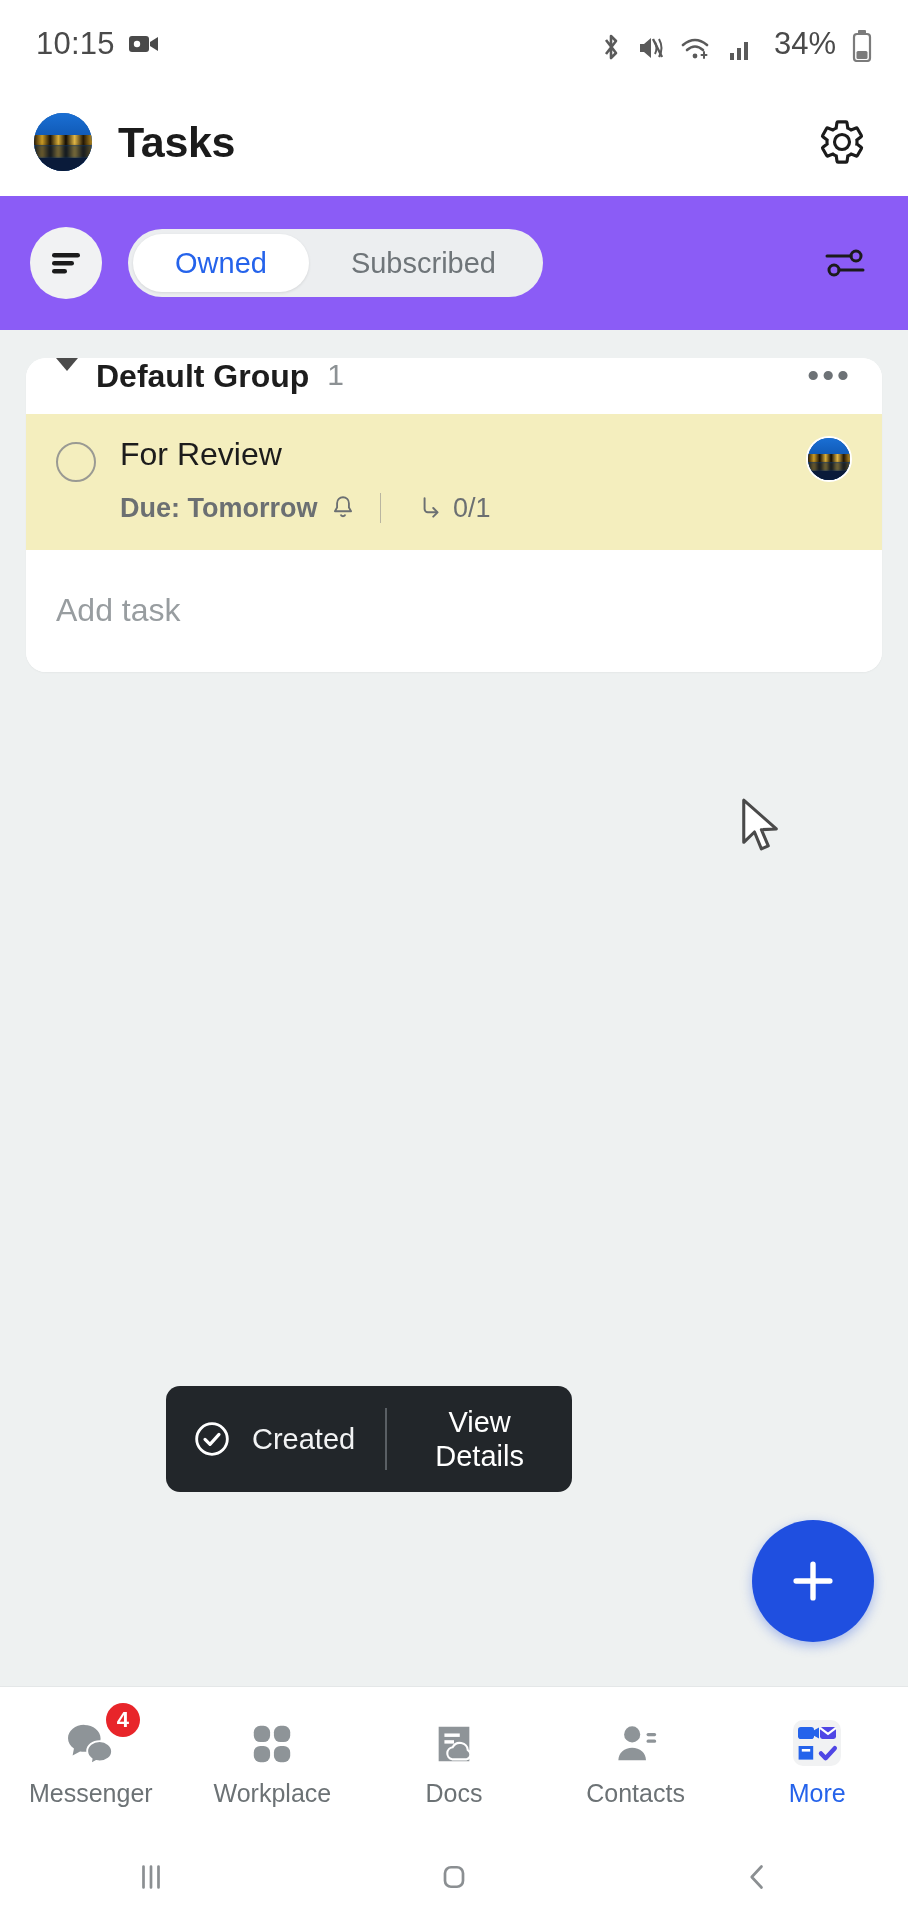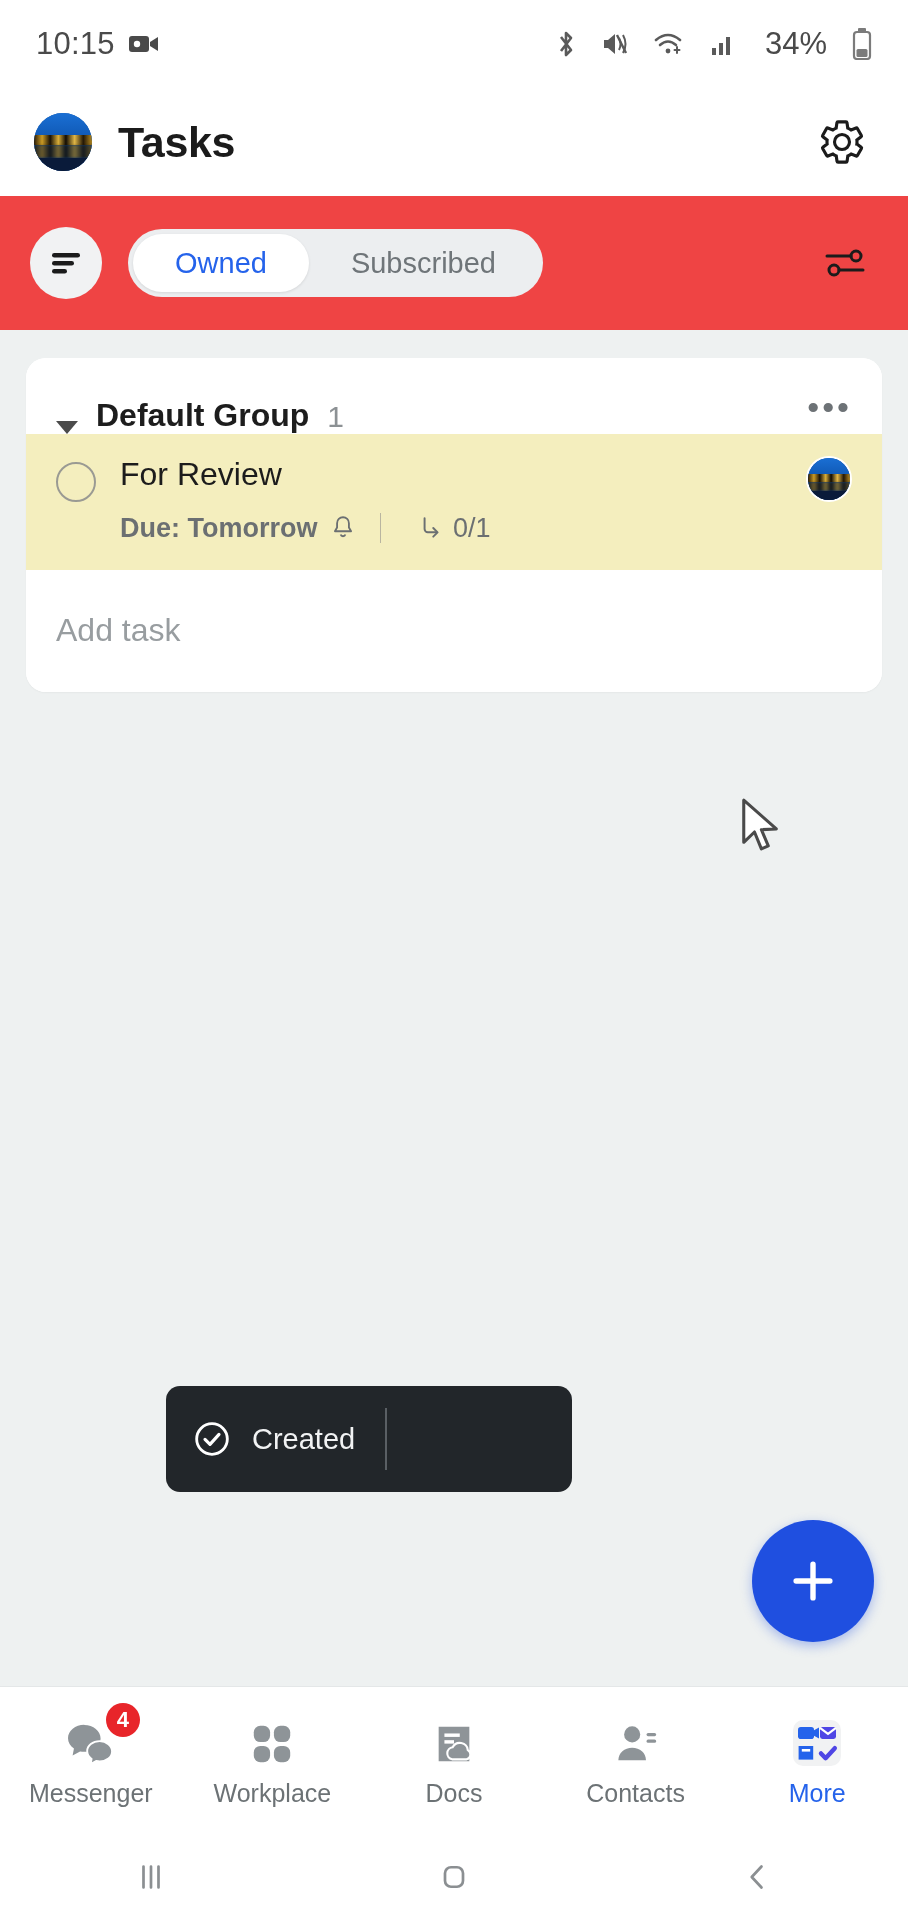--- a/index.html
+++ b/index.html
@@ -13,21 +13,21 @@
 
   
   .statusbar {
     position: absolute; top: 0; left: 0; width: 908px; height: 88px;
     background: #ffffff;
     display: flex; align-items: center; justify-content: space-between;
     padding: 0 36px;
   }
   .sb-left { display: flex; align-items: center; gap: 14px; justify-content: space-between; }
   .sb-time { font-size: 31px; color: #4a4a4a; letter-spacing: .2px; }
-  .sb-right { display: flex; align-items: center; gap: 25px; }
+  .sb-right { display: flex; align-items: flex-end; gap: 16px; }
   .sb-battery-text { font-size: 31px; color: #4a4a4a; margin-left: 4px; }
   .ico { display: inline-flex; align-items: center; justify-content: center; }
 
   
   .appheader {
     position: absolute; top: 88px; left: 0; width: 908px; height: 108px;
     background: #ffffff;
     display: flex; align-items: center; padding: 0 34px;
   }
   .avatar {
@@ -43,21 +43,21 @@
                   background: linear-gradient(90deg,#1a1304 0%,#8d6a18 14%,#110b02 28%,#9c7a22 42%,#0c0801 55%,#a07f28 70%,#171003 85%,#7a5c12 100%);
                   opacity: .75; filter: blur(1px); }
   .avatar-dark  { position: absolute; left: 0; right: 0; bottom: 0; height: 22%; background: #0a1b3a; }
   .apptitle { font-size: 43px; font-weight: bold; color: #1b1b1b; margin-left: 26px; letter-spacing: -.3px; }
   .header-spacer { flex: 1; }
   .gear-btn { width: 64px; height: 64px; display: flex; align-items: center; justify-content: center; }
 
   
   .tabbar {
     position: absolute; top: 196px; left: 0; width: 908px; height: 134px;
-    background: #ef4444;
+    background: #8b5cf6;
     display: flex; align-items: center; padding: 0 30px;
   }
   .list-btn {
     width: 72px; height: 72px; border-radius: 50%; background: #f1f2f3;
     display: flex; align-items: center; justify-content: center; flex-shrink: 0;
   }
   .segment {
     margin-left: 26px;
     background: #eceef0; border-radius: 40px; height: 68px;
     display: flex; align-items: center; padding: 5px;
@@ -70,21 +70,21 @@
   .seg-item.active { background: #ffffff; color: #2563eb; box-shadow: 0 1px 3px rgba(0,0,0,.10); }
   .filter-btn { margin-left: auto; width: 66px; height: 66px; display: flex; align-items: center; justify-content: center; }
 
   
   .content { position: absolute; top: 330px; left: 0; width: 908px; bottom: 0; background: #eef1f1; }
   .card {
     margin: 28px 26px 0 26px; background: #ffffff; border-radius: 20px; overflow: hidden;
     box-shadow: 0 1px 2px rgba(0,0,0,.04);
   }
   .group-head {
-    height: 76px; display: flex; align-items: flex-end; padding: 0 30px; background: #fff; border-radius: 12px;
+    height: 56px; display: flex; align-items: flex-start; padding: 0 30px; background: #fff; border-radius: 12px;
   }
   .caret { width: 0; height: 0; border-left: 11px solid transparent; border-right: 11px solid transparent;
            border-top: 13px solid #4b4b4b; margin-right: 18px; }
   .group-name { font-size: 32px; font-weight: bold; color: #1d1d1d; }
   .group-count { font-size: 30px; color: #8c9194; margin-left: 18px; }
   .dots { margin-left: auto; font-size: 34px; color: #6d7276; letter-spacing: 3px; line-height: 1; padding-bottom: 10px; }
 
   .task-row {
     background: #f4eebe; padding: 22px 30px 26px 30px; display: flex; align-items: flex-start;
   }
@@ -306,20 +306,24 @@
     <div class="toast-left">
       <span class="ico">
         <svg width="40" height="40" viewBox="0 0 24 24">
             <circle cx="12" cy="12" r="9.2" fill="none" stroke="#ffffff" stroke-width="1.7"></circle>
             <path d="M7.8 12.2 l3 3 l5.4 -6" fill="none" stroke="#ffffff" stroke-width="1.9" stroke-linecap="round" stroke-linejoin="round"></path>
           </svg>
       </span>
       <span class="toast-text">Created</span>
     </div>
     <span class="toast-div"></span>
+    <div class="toast-action">
+      <div>View</div>
+      <div>Details</div>
+    </div>
   </div>
 
   <div class="fab">
     <span class="ico">
       <svg width="54" height="54" viewBox="0 0 24 24">
           <path d="M12 4.5 v15 M4.5 12 h15" stroke="#ffffff" stroke-width="2.4" stroke-linecap="round"></path>
         </svg>
     </span>
   </div>
 

